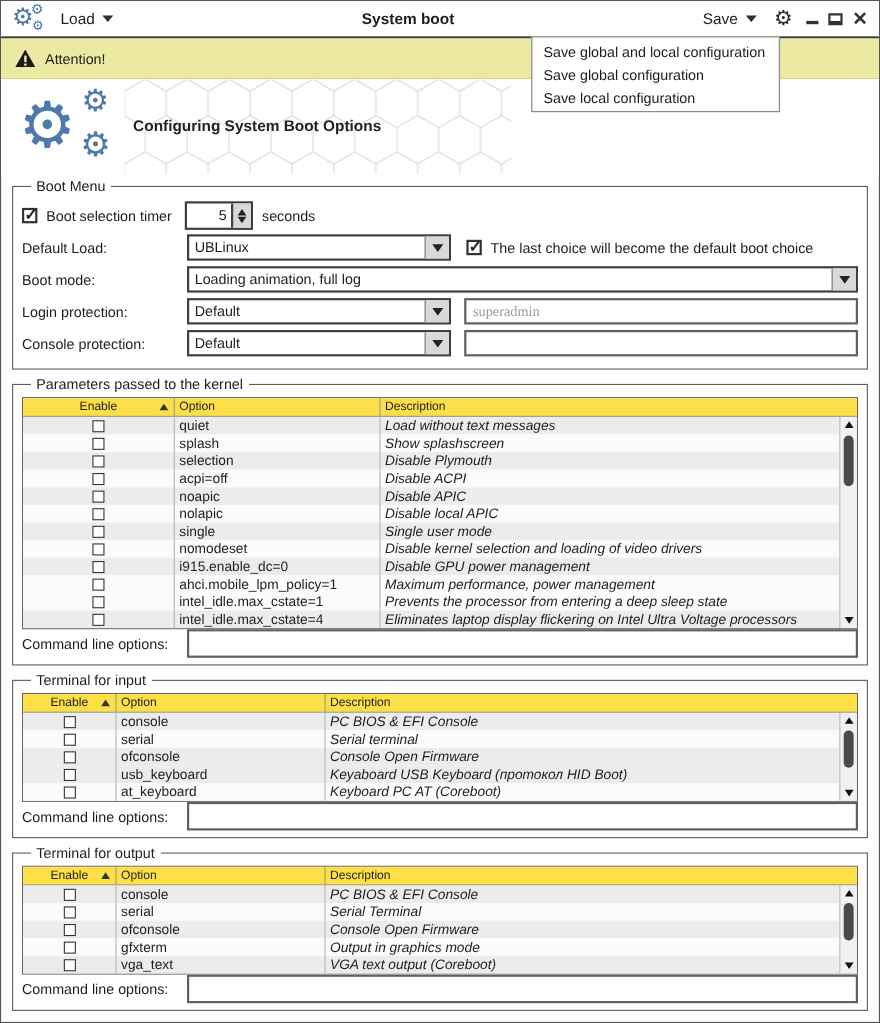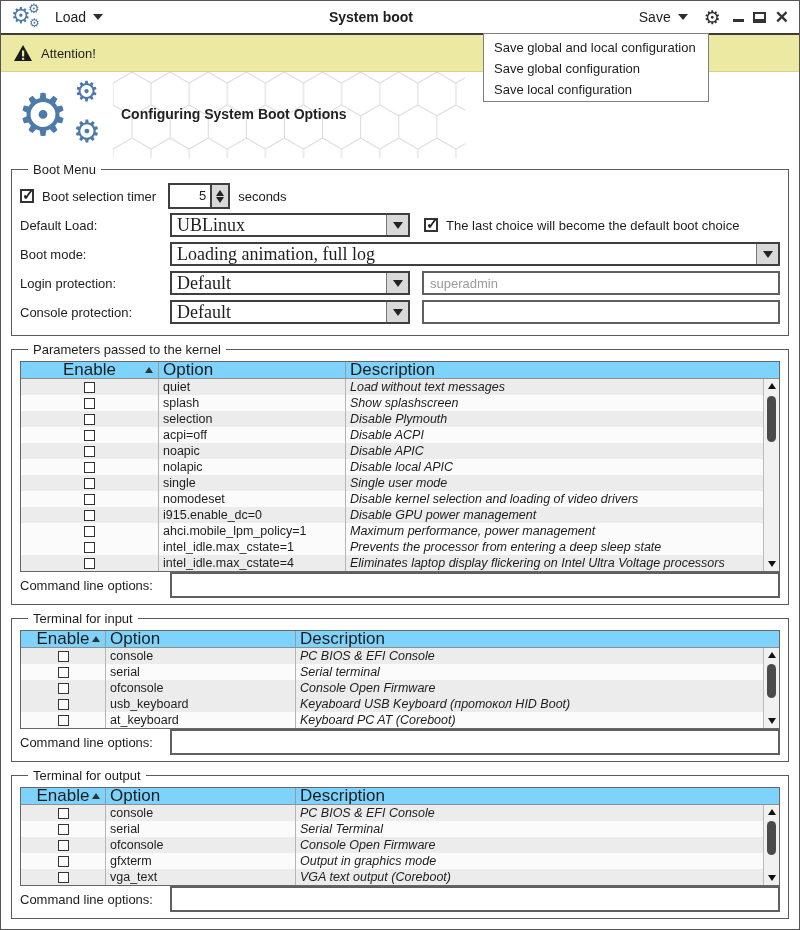--- a/index.html
+++ b/index.html
@@ -55,33 +55,33 @@
   
   .spin { display:flex; width:62px; height:26px; border:2px solid #3f3f3f; background:#fff; margin-left:12px; }
   .spin-val { flex:1; text-align:right; font-size:13px; line-height:22px; padding-right:4px; }
   .spin-btn { width:18px; background:#d9d9d9; border-left:2px solid #3f3f3f; display:flex; flex-direction:column; align-items:center; justify-content:center; gap:1px; }
   .tri-up { width:0; height:0; border-left:4px solid transparent; border-right:4px solid transparent; border-bottom:6px solid #222; }
   .tri-dn { width:0; height:0; border-left:4px solid transparent; border-right:4px solid transparent; border-top:6px solid #222; }
   .unit { font-size:13px; margin-left:8px; }
 
   
   .combo { display:flex; height:24px; border:2px solid #3f3f3f; background:#fff; }
-  .combo-text { flex:1; font-size:18px; line-height:20px; padding-left:5px; overflow:hidden; white-space:nowrap;font-family:Liberation Serif, serif; }
+  .combo-text { flex:1; font-size:13px; line-height:20px; padding-left:5px; overflow:hidden; white-space:nowrap; }
   .combo-btn { width:22px; background:#d9d9d9; border-left:1px solid #777; display:flex; align-items:center; justify-content:center; }
   .combo-btn .caret { width:0; height:0; border-left:5px solid transparent; border-right:5px solid transparent; border-top:7px solid #222; }
   .w-combo { width:240px; flex:none; }
   .grow { flex:1; }
 
   
-  .tinput { height:24px; border:2px solid #606060; background:#fff; font-size:13px; padding:0 6px; font-family:Liberation Sans, sans-serif; color:#7f1d1d; }
+  .tinput { height:24px; border:2px solid #606060; background:#fff; font-size:13px; padding:0 6px; font-family:Liberation Serif, serif; color:#7f1d1d; }
   .tinput::placeholder { color:#9a9a9a; opacity:1; }
 
   
   .table { border:1px solid #666; margin-top:2px; background:#fff; }
-  .thead { display:flex; height:17px; background:#7dd3fc; border-bottom:1px solid #8f8f8f; font-size:17px; }
+  .thead { display:flex; height:17px; background:#fde047; border-bottom:1px solid #8f8f8f; font-size:11px; }
   .th { display:flex; align-items:center; padding:0 4px; border-right:1px solid #999; overflow:hidden; }
   .th.c-desc { border-right:none; flex:1; }
   .th-en { position:relative; justify-content:center; }
   .sort-arrow { position:absolute; right:5px; width:0; height:0; border-left:4px solid transparent; border-right:4px solid transparent; border-bottom:6px solid #333; }
   .tbody { position:relative; }
   .trow { display:flex; height:16px; margin-right:16px; background:#fbfbfb; font-size:12.5px; }
   .trow.alt { background:#ececec; }
   .tc { display:flex; align-items:center; padding:0 4px; border-right:1px solid #b5b5b5; overflow:hidden; white-space:nowrap; }
   .tc.c-en { justify-content:center; }
   .tc.c-desc { border-right:none; flex:1;font-style:italic; }

